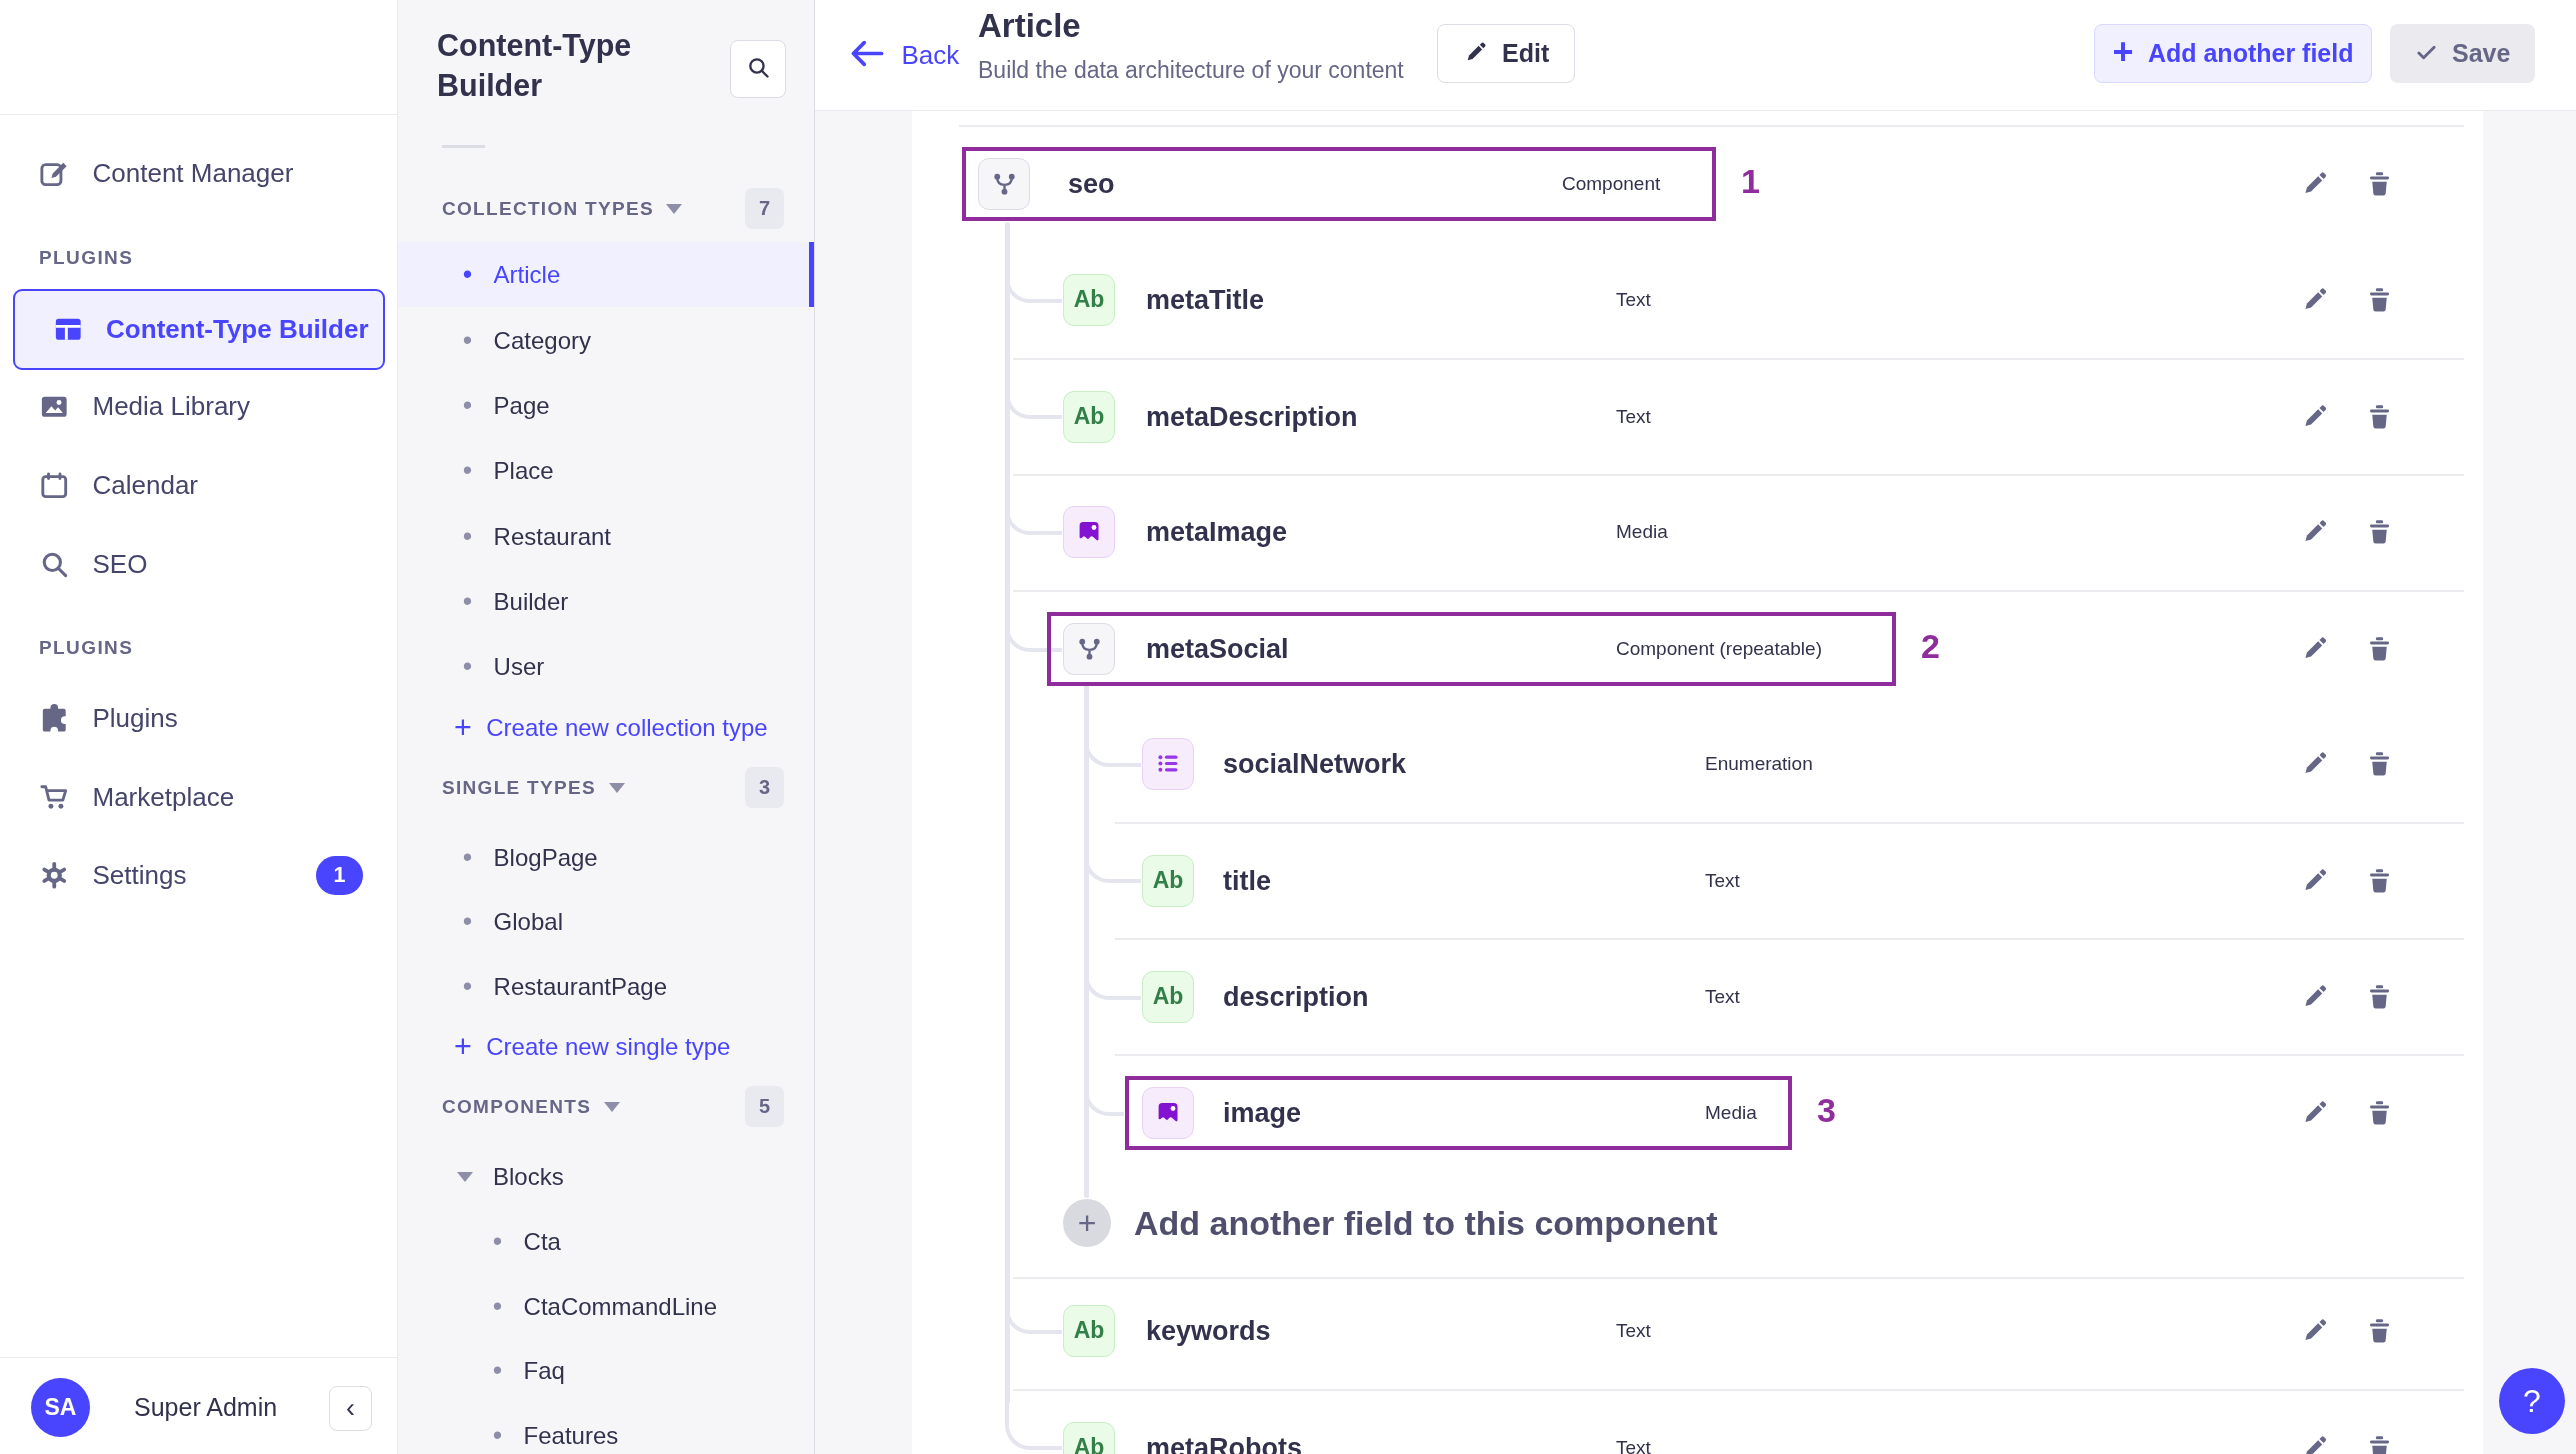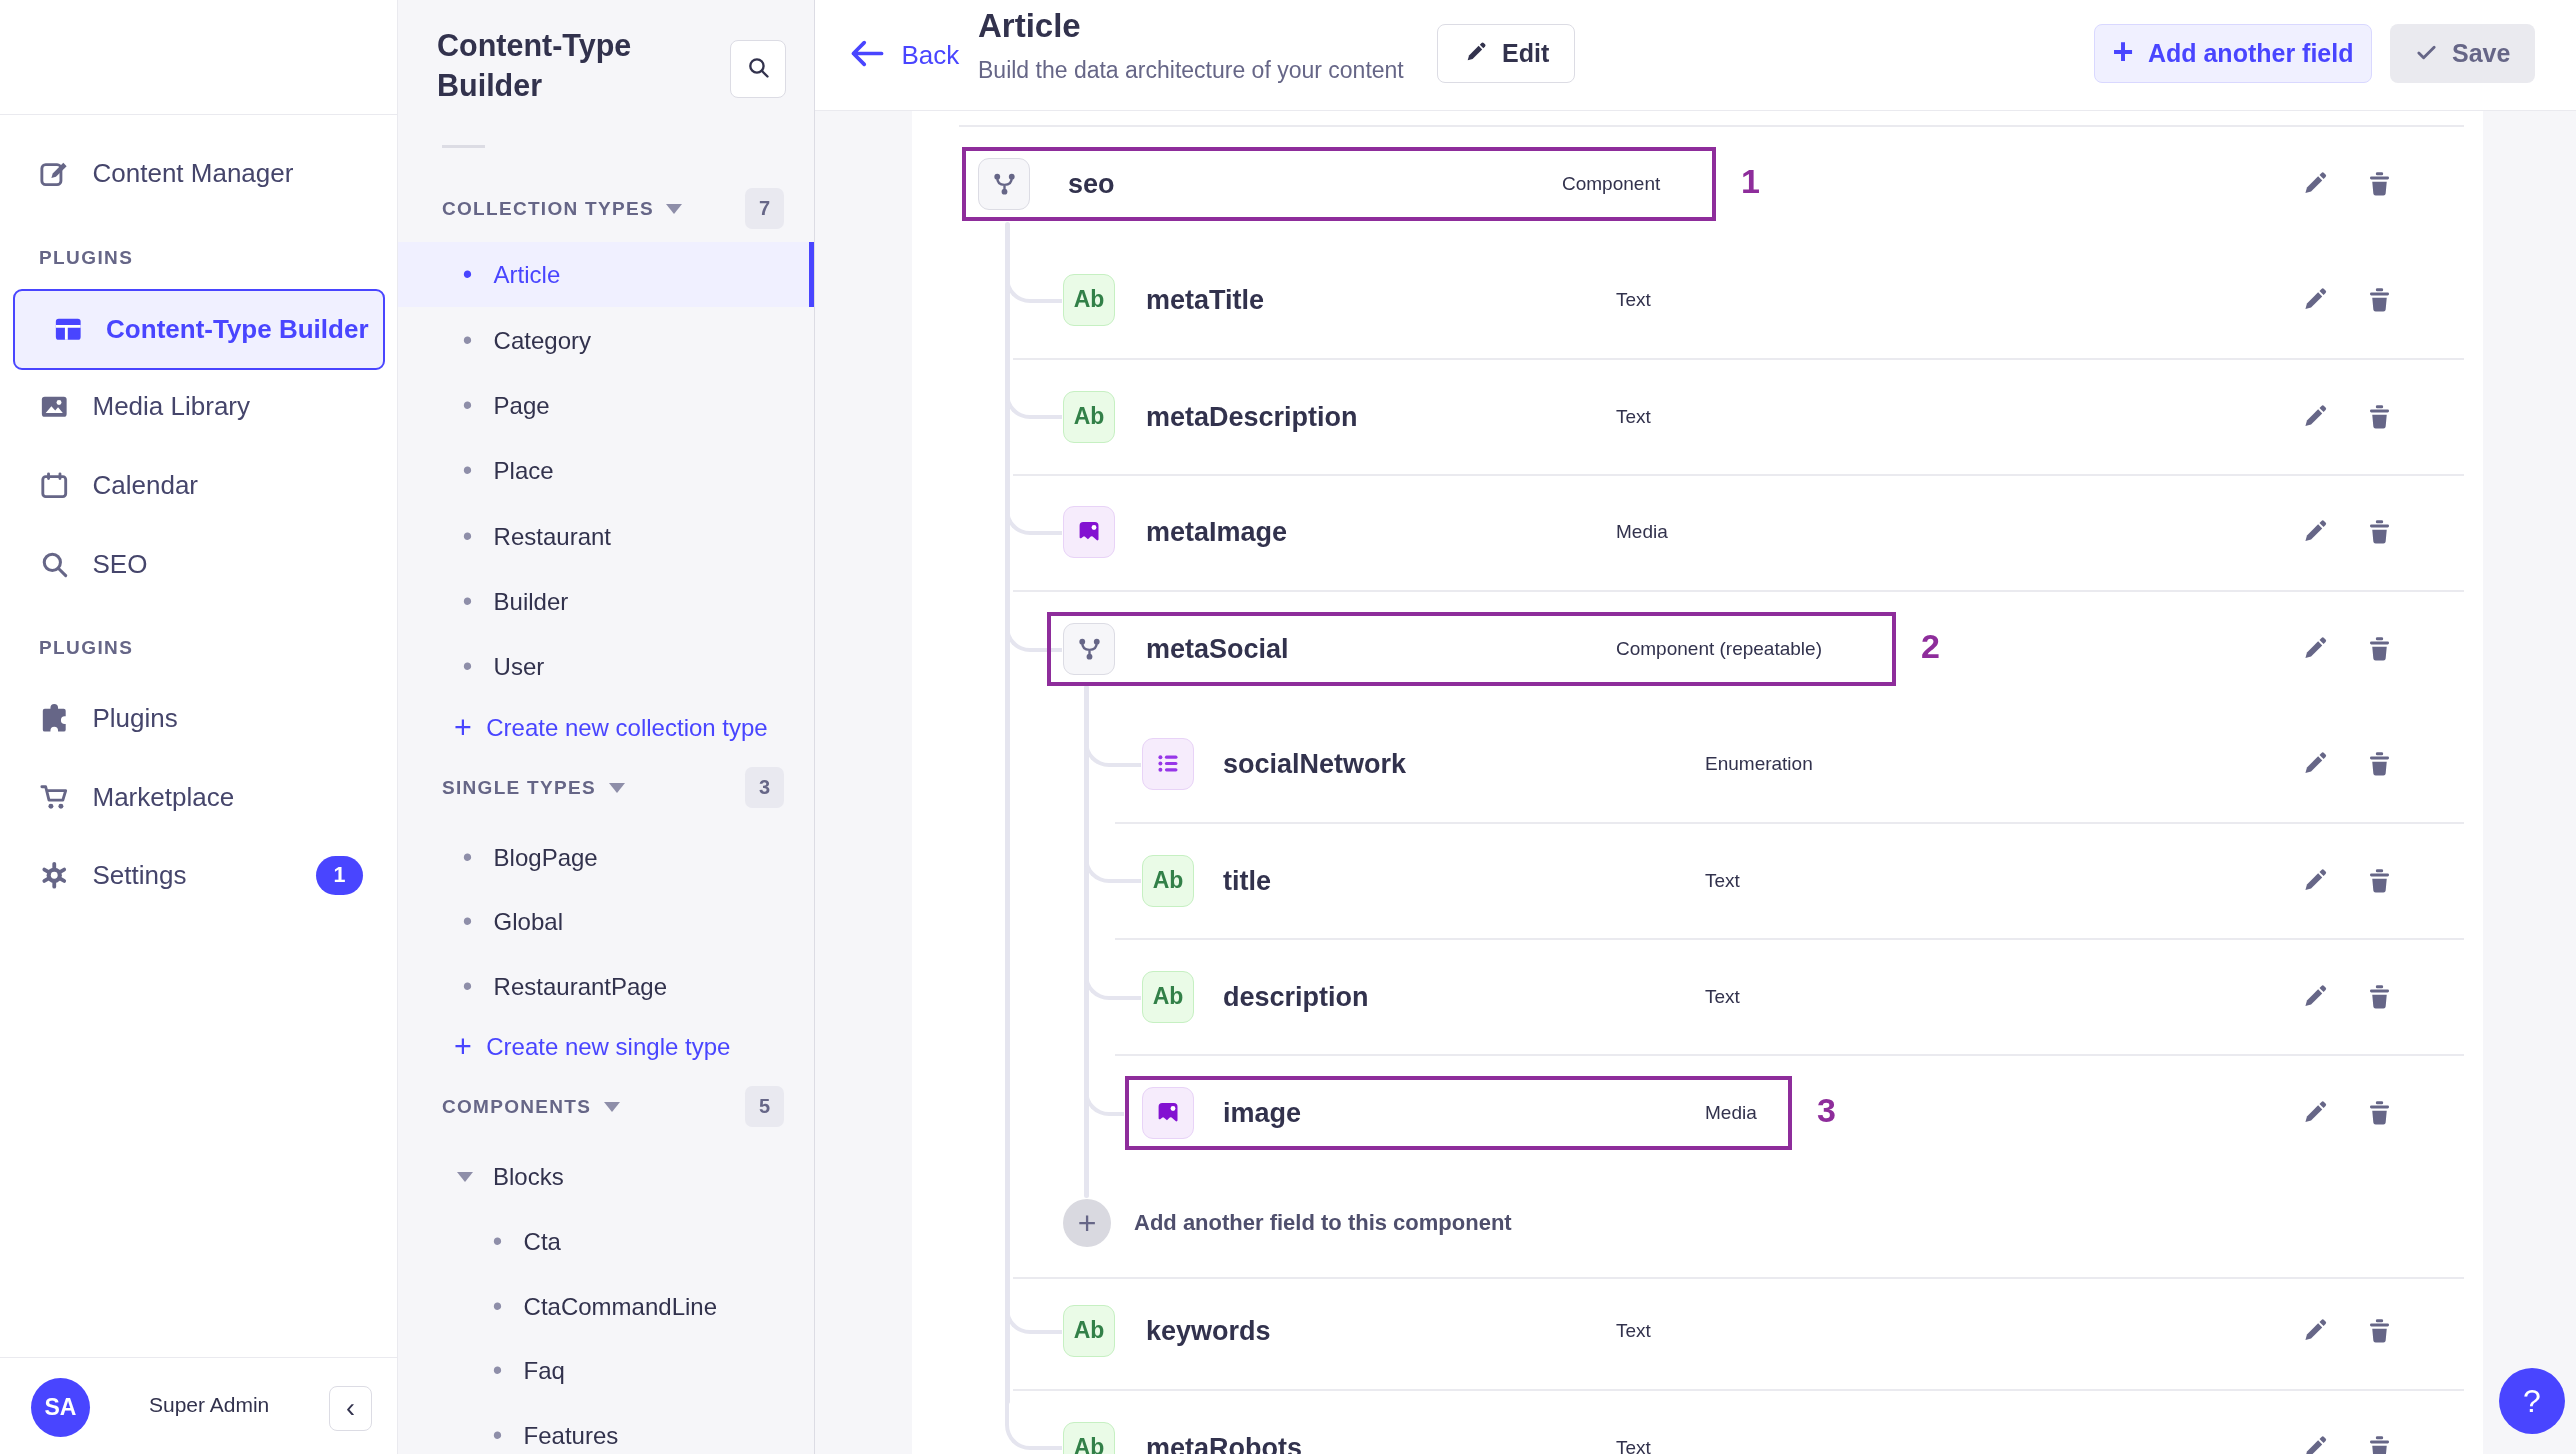--- a/index.html
+++ b/index.html
@@ -18,21 +18,21 @@
   .app-sub{font-size:21.5px;color:var(--c-muted);line-height:27px}
   .side-divider{position:absolute;left:0;width:397px;height:0.9px;background:var(--c-line)}
   .side-header{position:absolute;left:39px;font-size:19px;font-weight:700;letter-spacing:1.4px;color:var(--c-muted)}
   .side-item{position:absolute;left:0;width:397px;height:70px;display:flex;align-items:center;gap:23px;padding-left:39px;box-sizing:border-box;cursor:pointer}
   .side-item .ic{width:30.5px;height:30.5px;flex:none;display:flex}
   .side-item .lbl{font-size:26px;color:#45456b;font-weight:400}
   .side-item.active{left:12.6px;width:372px;background:var(--c-accent-bg);border:2.7px solid var(--c-accent);border-radius:9px;padding-left:38px}
   .side-item.active .lbl{color:var(--c-accent);font-weight:600}
   .nav-badge{position:absolute;right:34px;min-width:47px;height:39px;border-radius:20px;background:var(--c-accent);color:#fff;font-size:21.5px;font-weight:700;display:flex;align-items:center;justify-content:center}
   .avatar{position:absolute;left:31px;top:1378px;width:59px;height:59px;border-radius:50%;background:var(--c-accent);color:#fff;font-size:23px;font-weight:700;display:flex;align-items:center;justify-content:center}
-  .user-name{position:absolute;left:149px;top:1393px;font-size:21px;color:var(--c-text)}
+  .user-name{position:absolute;left:134px;top:1393px;font-size:25px;color:var(--c-text)}
   .collapse-btn{position:absolute;left:329px;top:1386px;width:41px;height:43px;border:0.9px solid var(--c-border);border-radius:8px;background:#fff;display:flex;align-items:center;justify-content:center;font-size:27px;color:var(--c-text);cursor:pointer}
   
   #builder-panel{position:absolute;left:398px;top:0;width:416px;height:1454px;background:#f6f6f9;border-right:0.9px solid var(--c-border);z-index:9}
   .panel-title{position:absolute;left:39px;top:25px;width:287px;font-size:30.5px;font-weight:700;color:var(--c-text);line-height:40px}
   .panel-search{position:absolute;left:332px;top:40px;width:54px;height:56px;background:#fff;border:0.9px solid var(--c-border);border-radius:8px;display:flex;align-items:center;justify-content:center;cursor:pointer}
   .panel-mini-divider{position:absolute;left:44px;top:145px;width:43px;height:2.7px;background:var(--c-border)}
   .panel-header{position:absolute;left:44px;height:41px;display:flex;align-items:center;gap:12.6px;font-size:19px;font-weight:700;letter-spacing:1.3px;color:var(--c-muted);cursor:pointer}
   .caret{width:0;height:0;border-left:8px solid transparent;border-right:8px solid transparent;border-top:10px solid #8e8ea9;display:inline-block}
   .count-badge{position:absolute;left:347px;width:39px;height:41px;border-radius:7.2px;background:#e9e9f0;color:var(--c-muted);font-size:20px;font-weight:700;display:flex;align-items:center;justify-content:center}
   .panel-item{position:absolute;left:0;width:416px;height:65px;display:flex;align-items:center;cursor:pointer}
@@ -69,21 +69,21 @@
   .chip{position:absolute;width:52px;height:52px;top:50%;transform:translateY(-50%);border-radius:11px;display:flex;align-items:center;justify-content:center;box-sizing:border-box}
   .chip-text{background:#eafbe7;border:0.9px solid #c6f0c2;color:#328048;font-size:23px;font-weight:700}
   .chip-purple{background:#f6ecfc;border:0.9px solid #e8d3f7}
   .chip-comp{background:#f6f6f9;border:0.9px solid var(--c-border)}
   .fname{position:absolute;top:50%;transform:translateY(-50%);font-size:27px;font-weight:600;color:var(--c-text)}
   .ftype{position:absolute;top:50%;transform:translateY(-50%);font-size:19px;color:var(--c-text)}
   .rbtn{position:absolute;top:50%;transform:translateY(-50%);width:41px;height:41px;display:flex;align-items:center;justify-content:center;cursor:pointer}
   .ann-box{position:absolute;border:4.5px solid var(--c-annotation);box-sizing:border-box;pointer-events:none}
   .ann-num{position:absolute;font-size:34px;font-weight:700;color:var(--c-annotation)}
   .add-circle{position:absolute;width:48px;height:48px;border-radius:50%;background:#d9d9e0;color:var(--c-muted);font-size:32px;display:flex;align-items:center;justify-content:center;cursor:pointer}
-  .add-label{position:absolute;top:50%;transform:translateY(-50%);font-size:22px;font-weight:600;color:#4f4f6d}
+  .add-label{position:absolute;top:50%;transform:translateY(-50%);font-size:34px;font-weight:600;color:#4f4f6d}
   #help-fab{position:absolute;left:2499px;top:1368px;width:66px;height:66px;border-radius:50%;background:var(--c-accent);color:#fff;font-size:32px;display:flex;align-items:center;justify-content:center;cursor:pointer;z-index:20}
 </style>
 </head>
 <body style="--c-accent: #4945ff; --c-accent-bg: #f0f0ff; --c-annotation: #8e2d9b; --c-text: #32324d; --c-muted: #666687; --c-border: #dcdce4; --c-line: #eaeaef;">
 
 <div id="sidebar">
   <div class="side-divider" style="top:114px"></div>
   <div id="nav-items">
       <div class="side-item" style="top: 138px;">
         <span class="ic">

